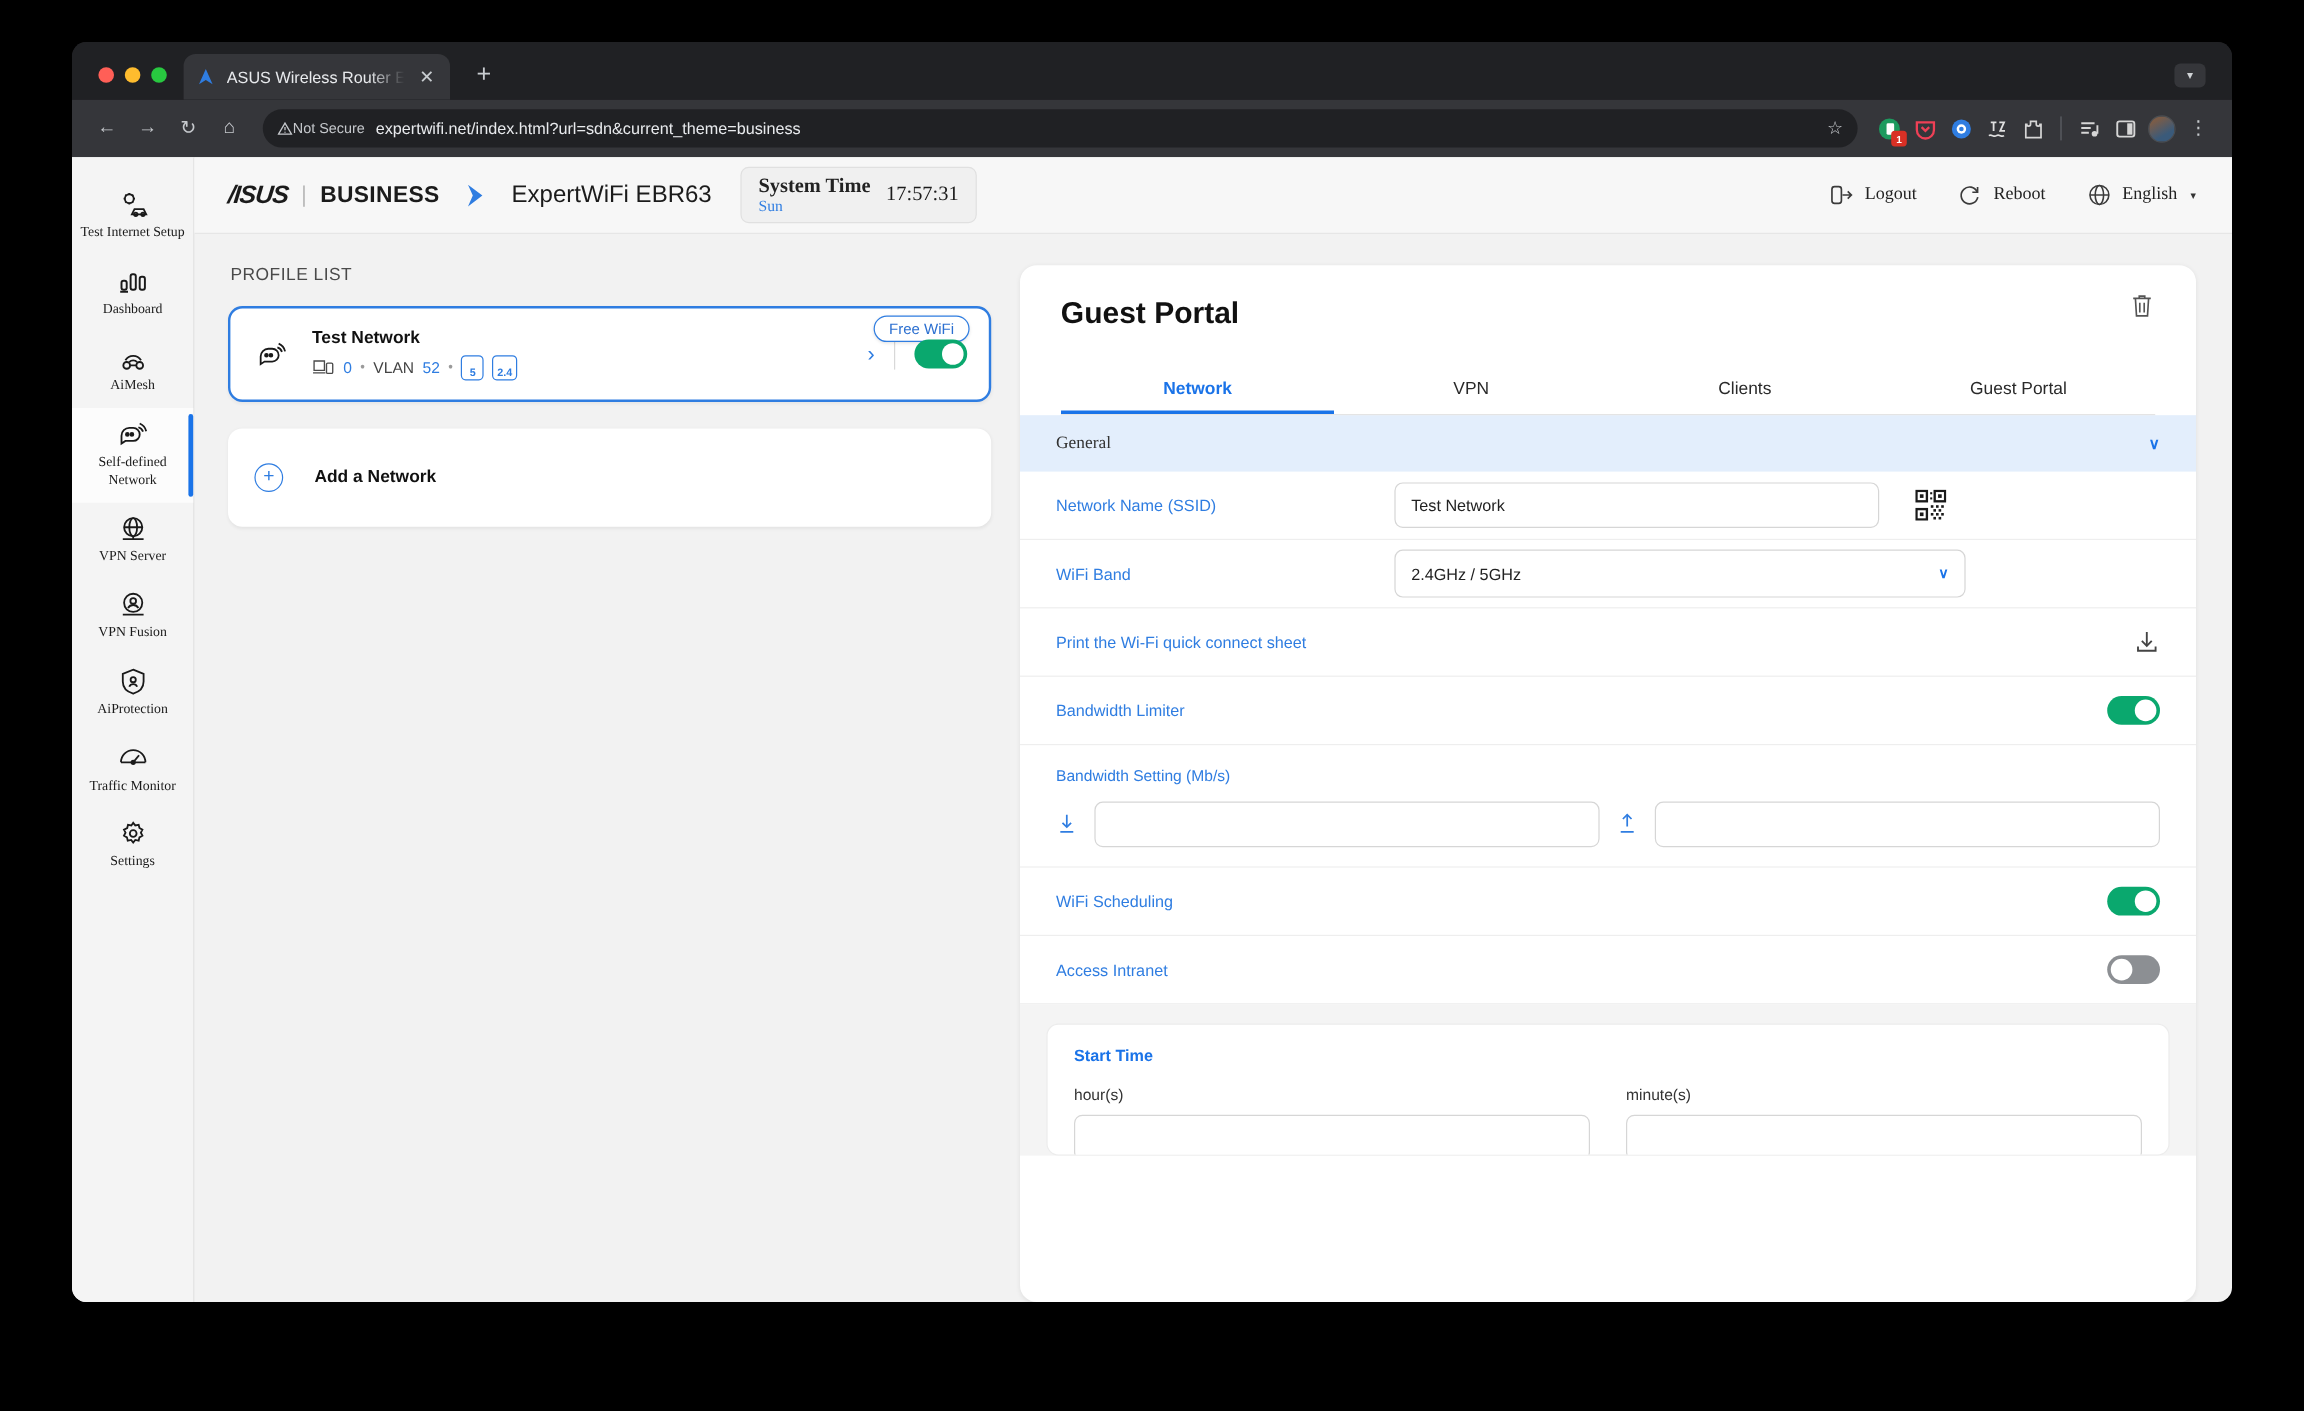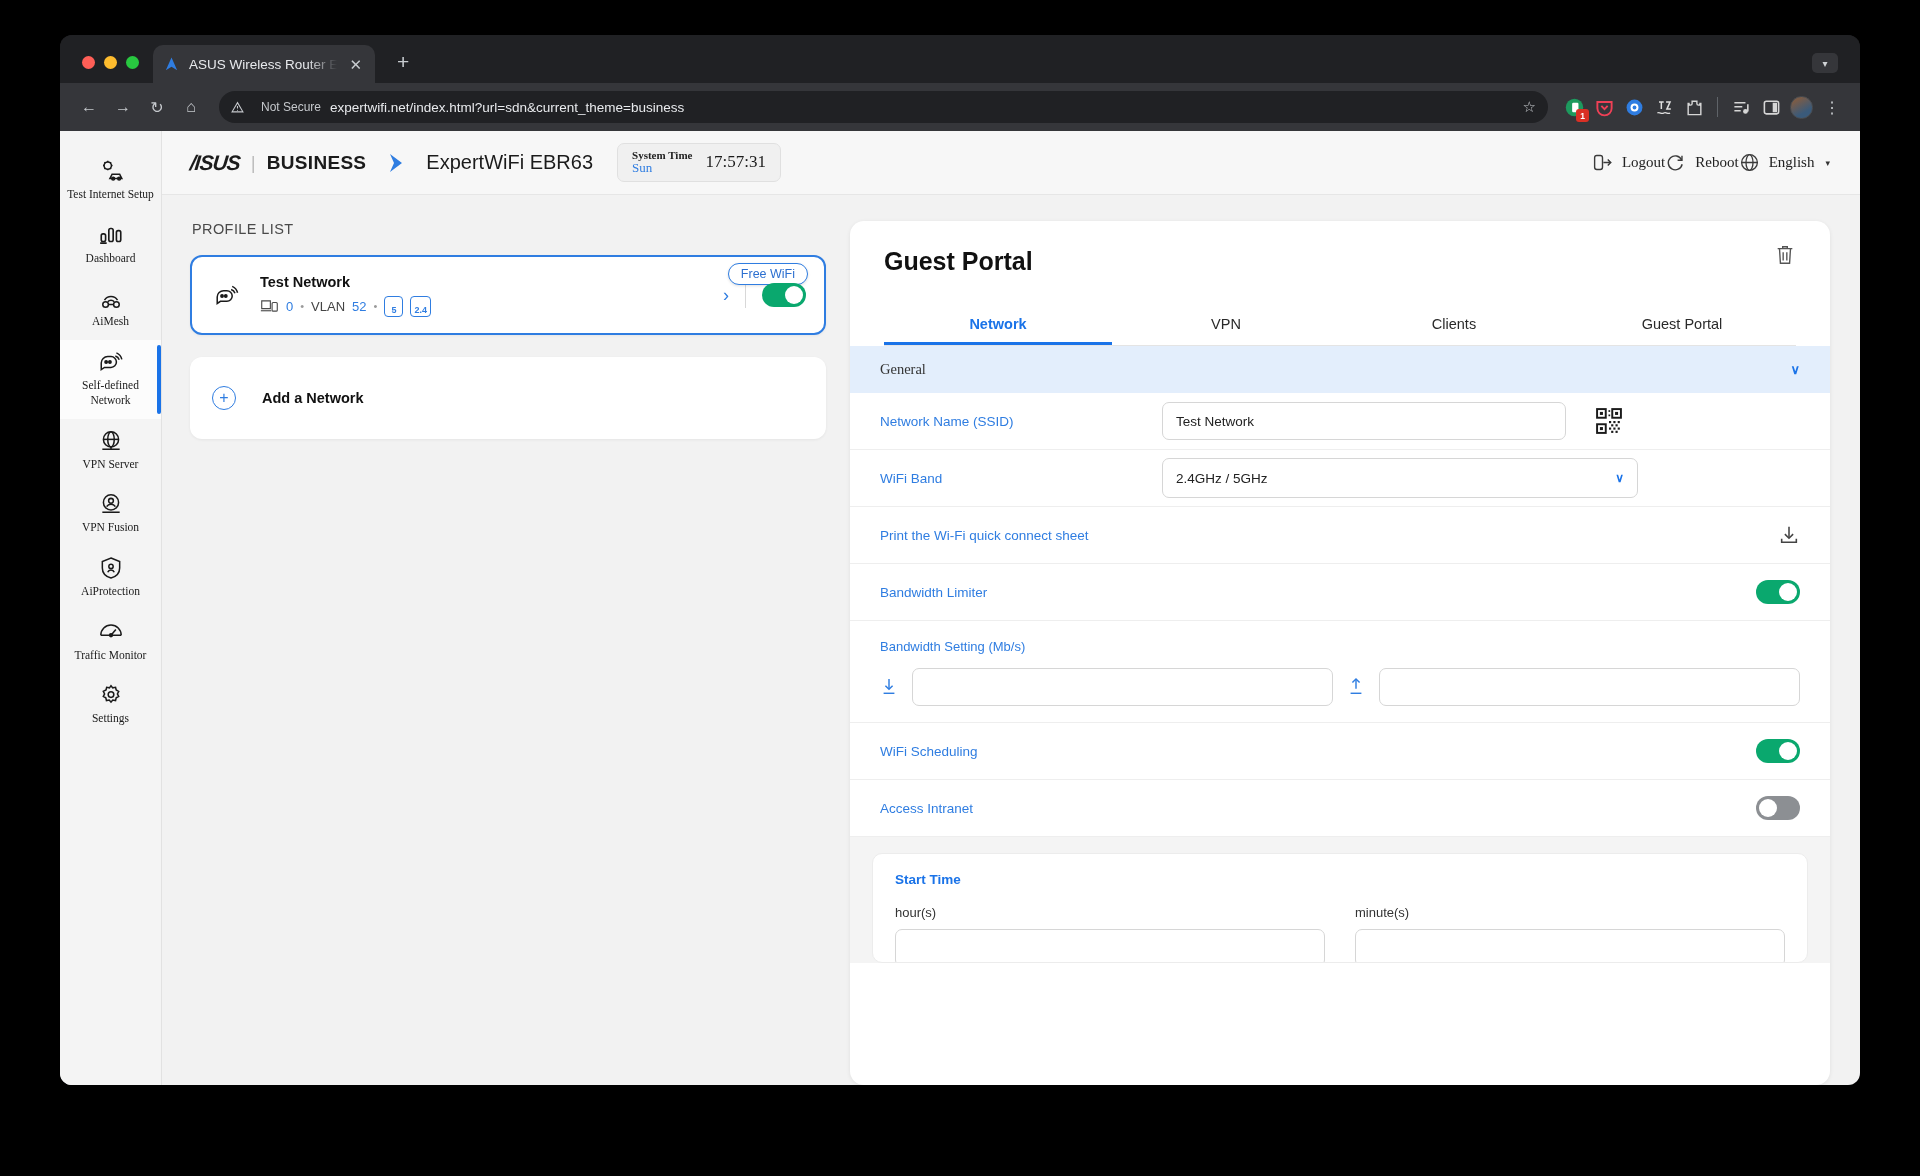--- a/index.html
+++ b/index.html
@@ -68,21 +68,21 @@
     display: flex; align-items: center; justify-content: center;
     color: #c5c8cc; font-size: 16px; flex: 0 0 auto;
   }
   .omnibox {
     flex: 1; height: 32px; margin: 0 9px;
     background: #202124; border-radius: 16px;
     display: flex; align-items: center; padding: 0 12px; gap: 9px;
     min-width: 0;
   }
   .notsecure {
-    display: flex; align-items: center; gap: 17px;
+    display: flex; align-items: center; gap: 0;
     color: #c5c8cc; font-size: 12px; white-space: nowrap;
   }
   .url { color: #e8eaed; font-size: 13.5px; white-space: nowrap; overflow: hidden; }
   .star { color: #c5c8cc; font-size: 15px; margin-left: auto; padding-left: 10px; }
   .ext { width: 26px; height: 26px; display: flex; align-items: center; justify-content: center; position: relative; flex: 0 0 auto; }
   .ext svg { display: block; }
   .ext-badge {
     position: absolute; right: -2px; bottom: -2px;
     background: #d93025; color: #fff; font-size: 8.5px;
     min-width: 13px; height: 13px; border-radius: 3px;
@@ -273,24 +273,24 @@
   .head-pipe { color: #bdbdbd; margin: 0 11px; font-size: 19px; }
   .biz { font-weight: bold; font-size: 19px; color: #1b1b1b; letter-spacing: .3px; }
   .blue-arrow { margin: 0 14px 0 16px; }
   .model { font-size: 20px; color: #1b1b1b; }
   .systime {
     margin-left: 24px; background: #f0f0f0; border: 1px solid #e0e0e0;
     border-radius: 7px; padding: 5px 14px;
     display: flex; align-items: center; gap: 13px;
   }
   .st-left { font-family: "Liberation Serif", serif; line-height: 1.15; }
-  .st-label { font-size: 11px; font-weight: bold; color: #222; }
+  .st-label { font-size: 17px; font-weight: bold; color: #222; }
   .st-day { font-size: 13px; color: #2f7de1; }
   .st-clock { font-family: "Liberation Serif", serif; font-size: 17px; color: #1b1b1b; }
-  .head-right { margin-left: auto; display: flex; align-items: flex-start; }
+  .head-right { margin-left: auto; display: flex; align-items: flex-start; gap: 34px; }
   .head-act { display: flex; align-items: center; gap: 9px; }
   .head-act-ico { width: 21px; height: 21px; color: #3b3b3b; }
   .head-act-lbl { font-family: "Liberation Serif", serif; font-size: 15px; color: #222; }
   .lang-chev { font-size: 9px; color: #333; margin-left: 2px; }
 </style>
 </head>
 <body>
 
 <div class="browser">
 

